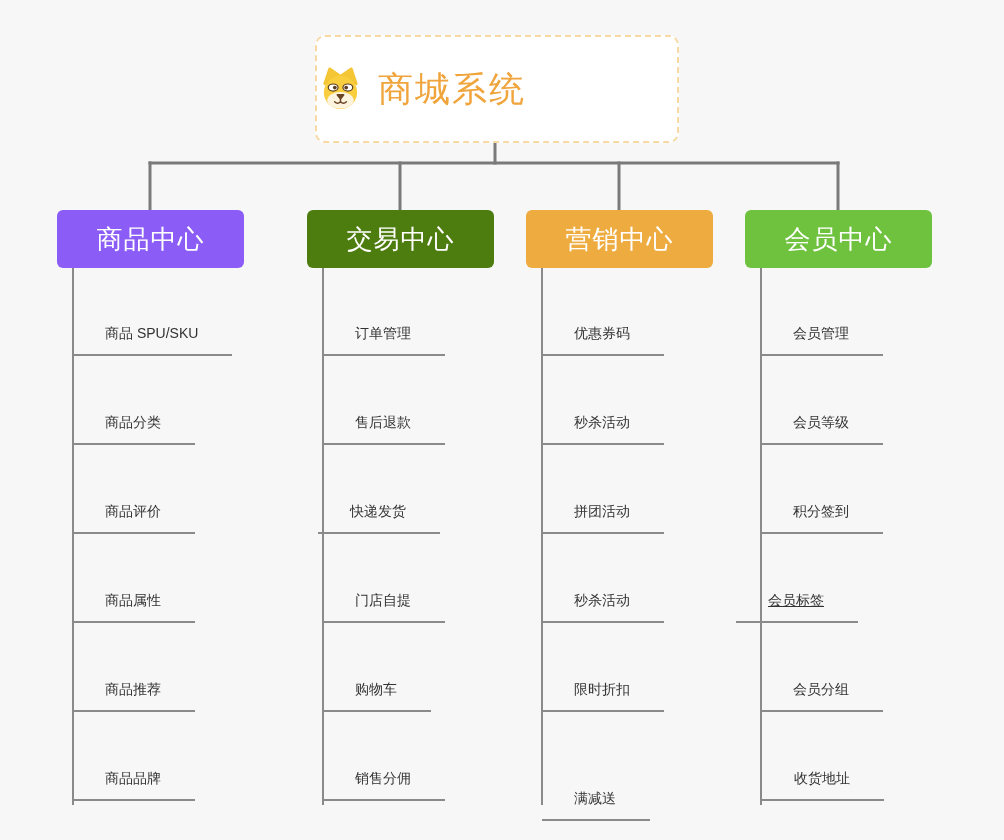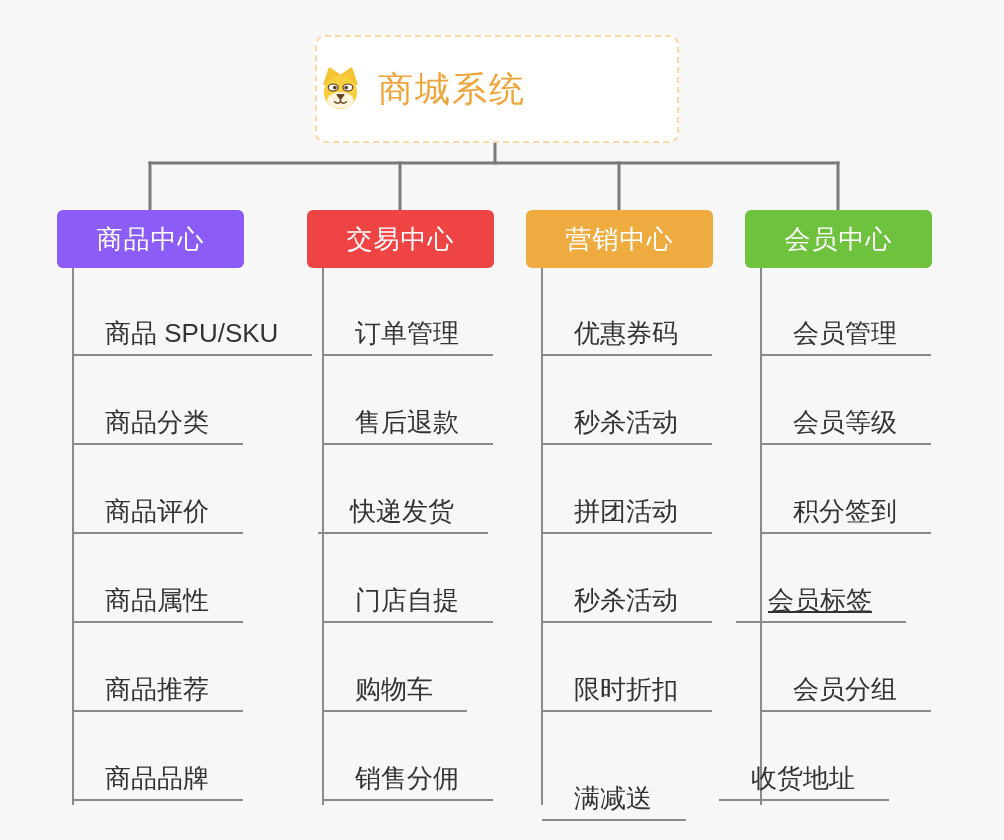--- a/index.html
+++ b/index.html
@@ -41,21 +41,21 @@
     white-space:nowrap;
   }
   .spine{
     position:absolute;top:268px;width:2px;height:537px;
     background:#8A8A8A;
     z-index:1;
   }
   .child{
     position:absolute;
     display:inline-block;
-    font-size:26px;
+    font-size:14px;
     line-height:30px;
     color:#333333;
     white-space:nowrap;
     padding:0 34px 6px 32px;
     border-bottom:2px solid #8A8A8A;
     z-index:1;
   }
 </style>
 </head>
 <body>
@@ -96,21 +96,21 @@
     <span class="branch-label">商品中心</span>
   </div>
   <div class="spine" style="left:72px;"></div>
   <div class="child" style="left:73px;top:318px;">商品 SPU/SKU</div>
   <div class="child" style="left:73px;top:407px;">商品分类</div>
   <div class="child" style="left:73px;top:496px;">商品评价</div>
   <div class="child" style="left:73px;top:585px;">商品属性</div>
   <div class="child" style="left:73px;top:674px;">商品推荐</div>
   <div class="child" style="left:73px;top:763px;">商品品牌</div>
 
-  <div class="branch-node" style="left: 307px; background-color: #ef4444;">
+  <div class="branch-node" style="left: 307px; background-color: #4d7c0f;">
     <span class="branch-label">交易中心</span>
   </div>
   <div class="spine" style="left:322px;"></div>
   <div class="child" style="left:323px;top:318px;">订单管理</div>
   <div class="child" style="left:323px;top:407px;">售后退款</div>
   <div class="child" style="left:318px;top:496px;">快递发货</div>
   <div class="child" style="left:323px;top:585px;">门店自提</div>
   <div class="child" style="left:323px;top:674px;">购物车</div>
   <div class="child" style="left:323px;top:763px;">销售分佣</div>
 
@@ -127,15 +127,15 @@
 
   <div class="branch-node" style="left: 745px; background-color: rgb(111, 194, 62);">
     <span class="branch-label">会员中心</span>
   </div>
   <div class="spine" style="left:760px;"></div>
   <div class="child" style="left:761px;top:318px;">会员管理</div>
   <div class="child" style="left:761px;top:407px;">会员等级</div>
   <div class="child" style="left:761px;top:496px;">积分签到</div>
   <div class="child" style="left:736px;top:585px;text-decoration:underline;">会员标签</div>
   <div class="child" style="left:761px;top:674px;">会员分组</div>
-  <div class="child" style="left:719px;top:763px;">收货地址</div>
+  <div class="child" style="left:762px;top:763px;">收货地址</div>
 
 </div>
 
 </body></html>

